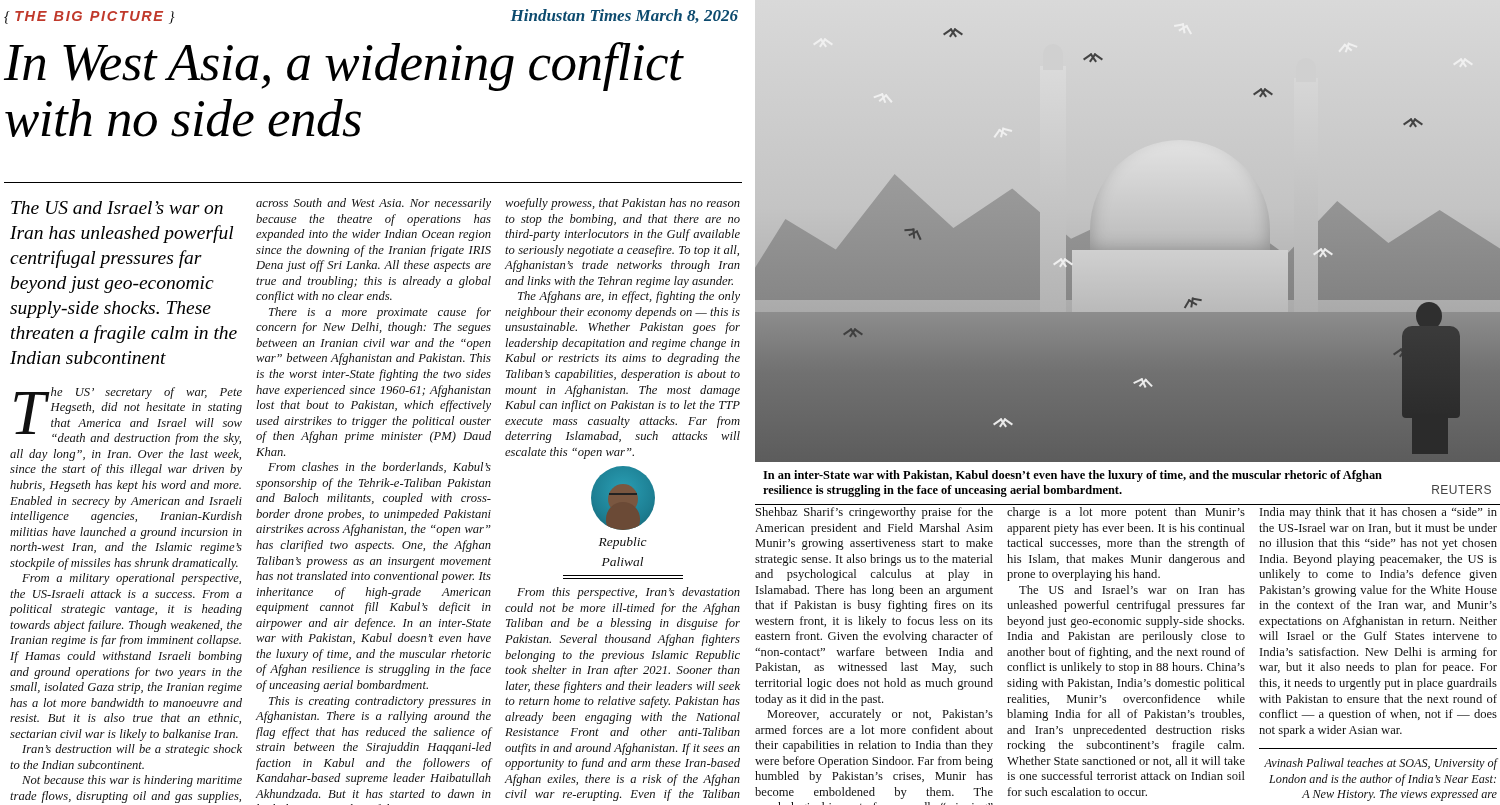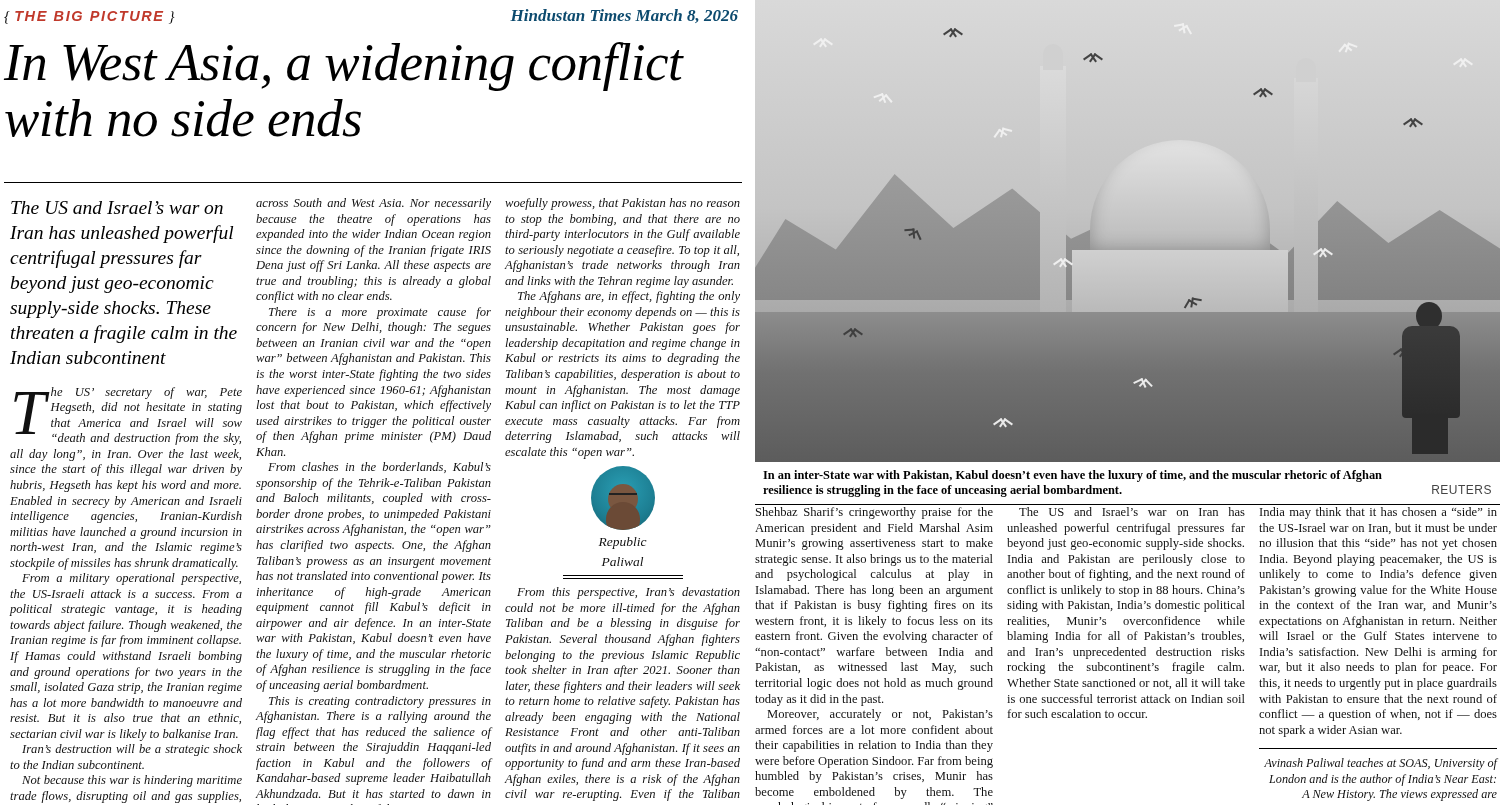--- a/index.html
+++ b/index.html
@@ -310,20 +310,21 @@
       <div class="credit">REUTERS</div>
     </div>
   </div>
 
   <div class="bottom-cols">
     <div class="bcol">
       <p class="body first">Shehbaz Sharif’s cringeworthy praise for the American president and Field Marshal Asim Munir’s growing assertiveness start to make strategic sense. It also brings us to the material and psychological calculus at play in Islamabad. There has long been an argument that if Pakistan is busy fighting fires on its western front, it is likely to focus less on its eastern front. Given the evolving character of “non-contact” warfare between India and Pakistan, as witnessed last May, such territorial logic does not hold as much ground today as it did in the past.</p>
       <p class="body">Moreover, accurately or not, Pakistan’s armed forces are a lot more confident about their capabilities in relation to India than they were before Operation Sindoor. Far from being humbled by Pakistan’s crises, Munir has become emboldened by them. The psychological impact of supposedly “winning” several battles since he took</p>
     </div>
     <div class="bcol">
+      <p class="body first">charge is a lot more potent than Munir’s apparent piety has ever been. It is his continual tactical successes, more than the strength of his Islam, that makes Munir dangerous and prone to overplaying his hand.</p>
       <p class="body">The US and Israel’s war on Iran has unleashed powerful centrifugal pressures far beyond just geo-economic supply-side shocks. India and Pakistan are perilously close to another bout of fighting, and the next round of conflict is unlikely to stop in 88 hours. China’s siding with Pakistan, India’s domestic political realities, Munir’s overconfidence while blaming India for all of Pakistan’s troubles, and Iran’s unprecedented destruction risks rocking the subcontinent’s fragile calm. Whether State sanctioned or not, all it will take is one successful terrorist attack on Indian soil for such escalation to occur.</p>
     </div>
     <div class="bcol">
       <p class="body first">India may think that it has chosen a “side” in the US-Israel war on Iran, but it must be under no illusion that this “side” has not yet chosen India. Beyond playing peacemaker, the US is unlikely to come to India’s defence given Pakistan’s growing value for the White House in the context of the Iran war, and Munir’s expectations on Afghanistan in return. Neither will Israel or the Gulf States intervene to India’s satisfaction. New Delhi is arming for war, but it also needs to plan for peace. For this, it needs to urgently put in place guardrails with Pakistan to ensure that the next round of conflict — a question of when, not if — does not spark a wider Asian war.</p>
       <div class="byline-note">
         <div class="rule"></div>
         <span>Avinash Paliwal teaches at SOAS, University of London and is the author of India’s Near East: A New History. The views expressed are personal</span>
       </div>
     </div>
   </div>

